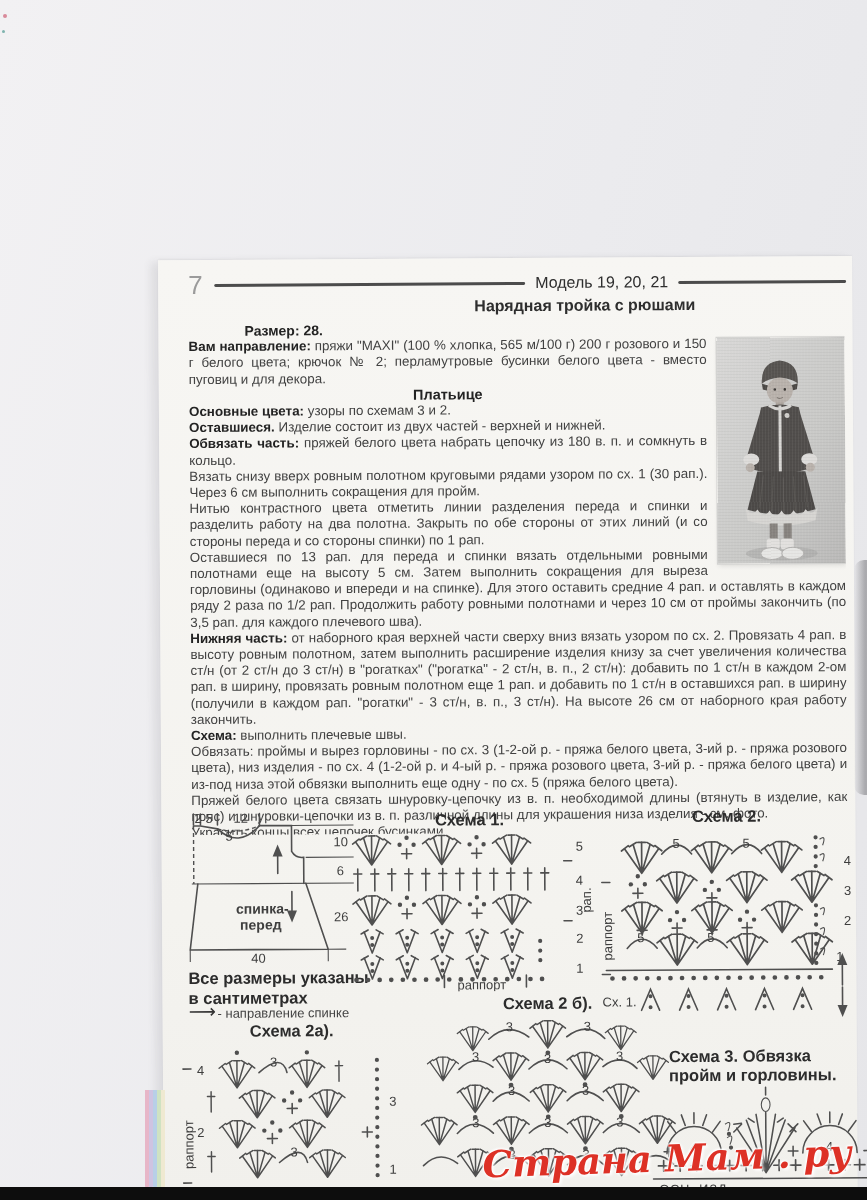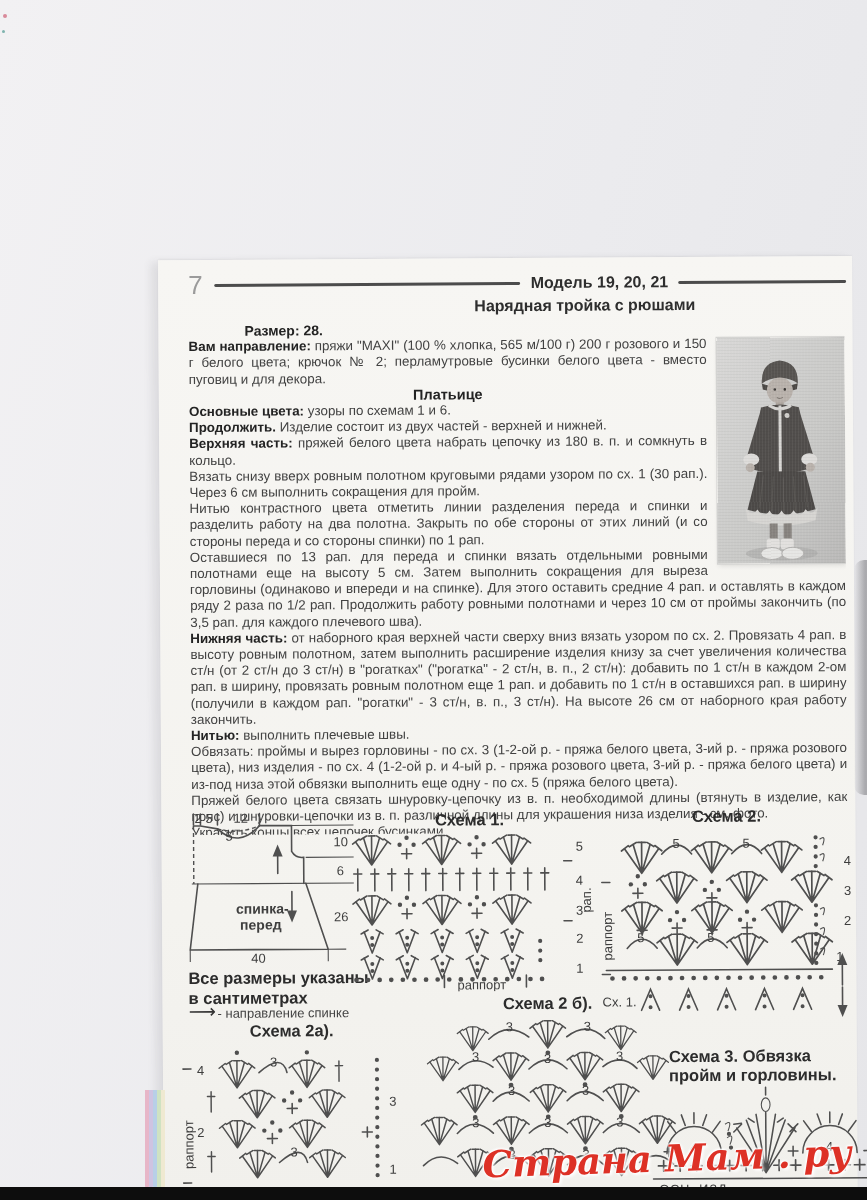--- a/index.html
+++ b/index.html
@@ -17,21 +17,21 @@
     box-shadow:-7px 2px 9px rgba(60,60,70,.10), 0 -1px 2px rgba(60,60,70,.06);
     border-bottom-left-radius:10px;
     color:#3e3e3e;
   }
   .page-inner{position:absolute;inset:0;padding:12px 6px 0 30px;box-sizing:border-box;}
   
   .hdr-row1{display:flex;align-items:center;gap:10px;height:26px;}
   .pgnum{font-size:26px;color:#9b9b9b;letter-spacing:2px;line-height:1;}
   .hrule{height:3px;background:#4c4c4c;border-radius:2px;flex:1;}
   .hrule.short{flex:0 0 168px;}
-  .hdr-model{font-weight:bold;font-size:16px;color:#2e2e2e;white-space:nowrap;}
+  .hdr-model{font-weight:normal;font-size:16px;color:#2e2e2e;white-space:nowrap;}
   .hdr-row2{font-weight:bold;font-size:16px;color:#2e2e2e;margin:1px 0 6px 286px;}
   
   .text-block{width:656px;height:512px;overflow:hidden;font-size:13.4px;line-height:16.2px;text-align:justify;color:#424242;}
   .text-block p{margin:0;}
   .lead{color:#232323;}
   .size-line{font-weight:bold;color:#232323;margin-left:56px !important;font-size:14px;}
   .center-head{text-align:center;font-weight:bold;color:#232323;font-size:14.5px;}
   .photo{
     float:right;width:128px;height:226px;margin:2px 0 6px 10px;position:relative;
     box-shadow:0 0 0 1px #d9d7d2, 1px 2px 5px rgba(0,0,0,.12);
@@ -162,28 +162,28 @@
               <rect x="66" y="186" width="8" height="20" fill="#8f8276"></rect>
           <rect x="49" y="201" width="13" height="11" rx="3" fill="#e8e4dd"></rect>
               <rect x="63" y="201" width="13" height="11" rx="3" fill="#e8e4dd"></rect>
           <ellipse cx="54" cy="216" rx="11" ry="6" fill="#eceae5" stroke="#b9b6b0"></ellipse>
           <ellipse cx="75" cy="216" rx="11" ry="6" fill="#eceae5" stroke="#b9b6b0"></ellipse>
         </svg>
       </span>
       <b class="lead">Вам направление: </b><span>пряжи "MAXI" (100 % хлопка, 565 м/100 г) 200 г розового и 150 г белого цвета; крючок № 2; перламутровые бусинки белого цвета - вместо пуговиц и для декора.</span>
     </p>
     <p class="center-head">Платьице</p>
-    <p><b class="lead">Основные цвета: </b><span>узоры по схемам 1 и 6.</span></p>
-    <p><b class="lead">Продолжить. </b><span>Изделие состоит из двух частей - верхней и нижней.</span></p>
-    <p><b class="lead">Верхняя часть: </b><span>пряжей белого цвета набрать цепочку из 180 в. п. и сомкнуть в кольцо.</span></p>
+    <p><b class="lead">Основные цвета: </b><span>узоры по схемам 3 и 2.</span></p>
+    <p><b class="lead">Оставшиеся. </b><span>Изделие состоит из двух частей - верхней и нижней.</span></p>
+    <p><b class="lead">Обвязать часть: </b><span>пряжей белого цвета набрать цепочку из 180 в. п. и сомкнуть в кольцо.</span></p>
     <p><span>Вязать снизу вверх ровным полотном круговыми рядами узором по сх. 1 (30 рап.). Через 6 см выполнить сокращения для пройм.</span></p>
     <p><span>Нитью контрастного цвета отметить линии разделения переда и спинки и разделить работу на два полотна. Закрыть по обе стороны от этих линий (и со стороны переда и со стороны спинки) по 1 рап.</span></p>
     <p><span>Оставшиеся по 13 рап. для переда и спинки вязать отдельными ровными полотнами еще на высоту 5 см. Затем выполнить сокращения для выреза горловины (одинаково и впереди и на спинке). Для этого оставить средние 4 рап. и оставлять в каждом ряду 2 раза по 1/2 рап. Продолжить работу ровными полотнами и через 10 см от проймы закончить (по 3,5 рап. для каждого плечевого шва).</span></p>
     <p><b class="lead">Нижняя часть: </b><span>от наборного края верхней части сверху вниз вязать узором по сх. 2. Провязать 4 рап. в высоту ровным полотном, затем выполнить расширение изделия книзу за счет увеличения количества ст/н (от 2 ст/н до 3 ст/н) в "рогатках" ("рогатка" - 2 ст/н, в. п., 2 ст/н): добавить по 1 ст/н в каждом 2-ом рап. в ширину, провязать ровным полотном еще 1 рап. и добавить по 1 ст/н в оставшихся рап. в ширину (получили в каждом рап. "рогатки" - 3 ст/н, в. п., 3 ст/н). На высоте 26 см от наборного края работу закончить.</span></p>
-    <p><b class="lead">Нитью: </b><span>выполнить плечевые швы.</span></p>
+    <p><b class="lead">Схема: </b><span>выполнить плечевые швы.</span></p>
     <p><span>Обвязать: проймы и вырез горловины - по сх. 3 (1-2-ой р. - пряжа белого цвета, 3-ий р. - пряжа розового цвета), низ изделия - по сх. 4 (1-2-ой р. и 4-ый р. - пряжа розового цвета, 3-ий р. - пряжа белого цвета) и из-под низа этой обвязки выполнить еще одну - по сх. 5 (пряжа белого цвета).</span></p>
     <p><span>Пряжей белого цвета связать шнуровку-цепочку из в. п. необходимой длины (втянуть в изделие, как пояс) и шнуровки-цепочки из в. п. различной длины для украшения низа изделия - см. фото.</span></p>
     <p><span>Украсить концы всех цепочек бусинками.</span></p>
   </div>
 
   <div class="diag" style="left:26px;top:552px;width:176px">
     <svg width="176" height="156" viewBox="0 0 176 156">
       <path class="st" d="M6 2 L6 13 M13 2 L13 13 M30 2 L30 13 M72 2 L72 13"></path>
       <text class="num" x="7" y="11">2</text>
       <text class="num" x="18" y="11">5</text>

